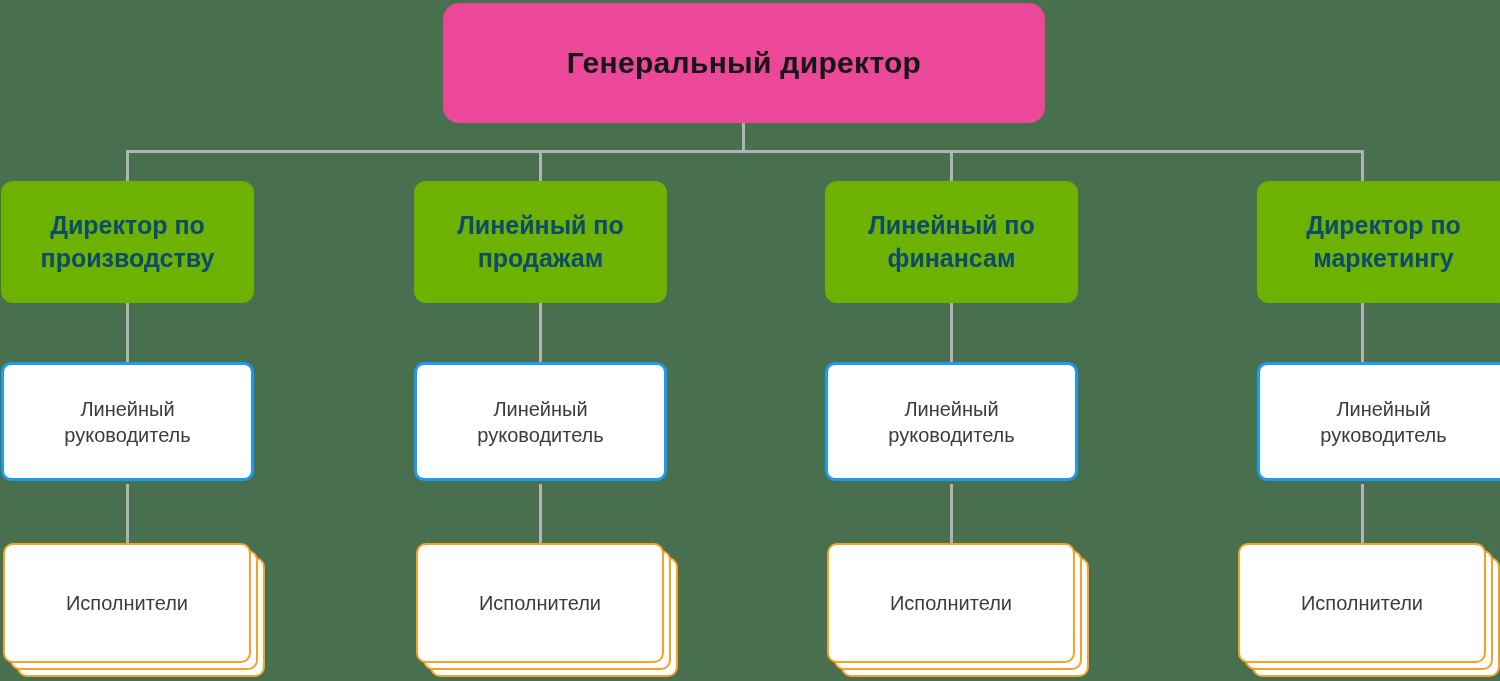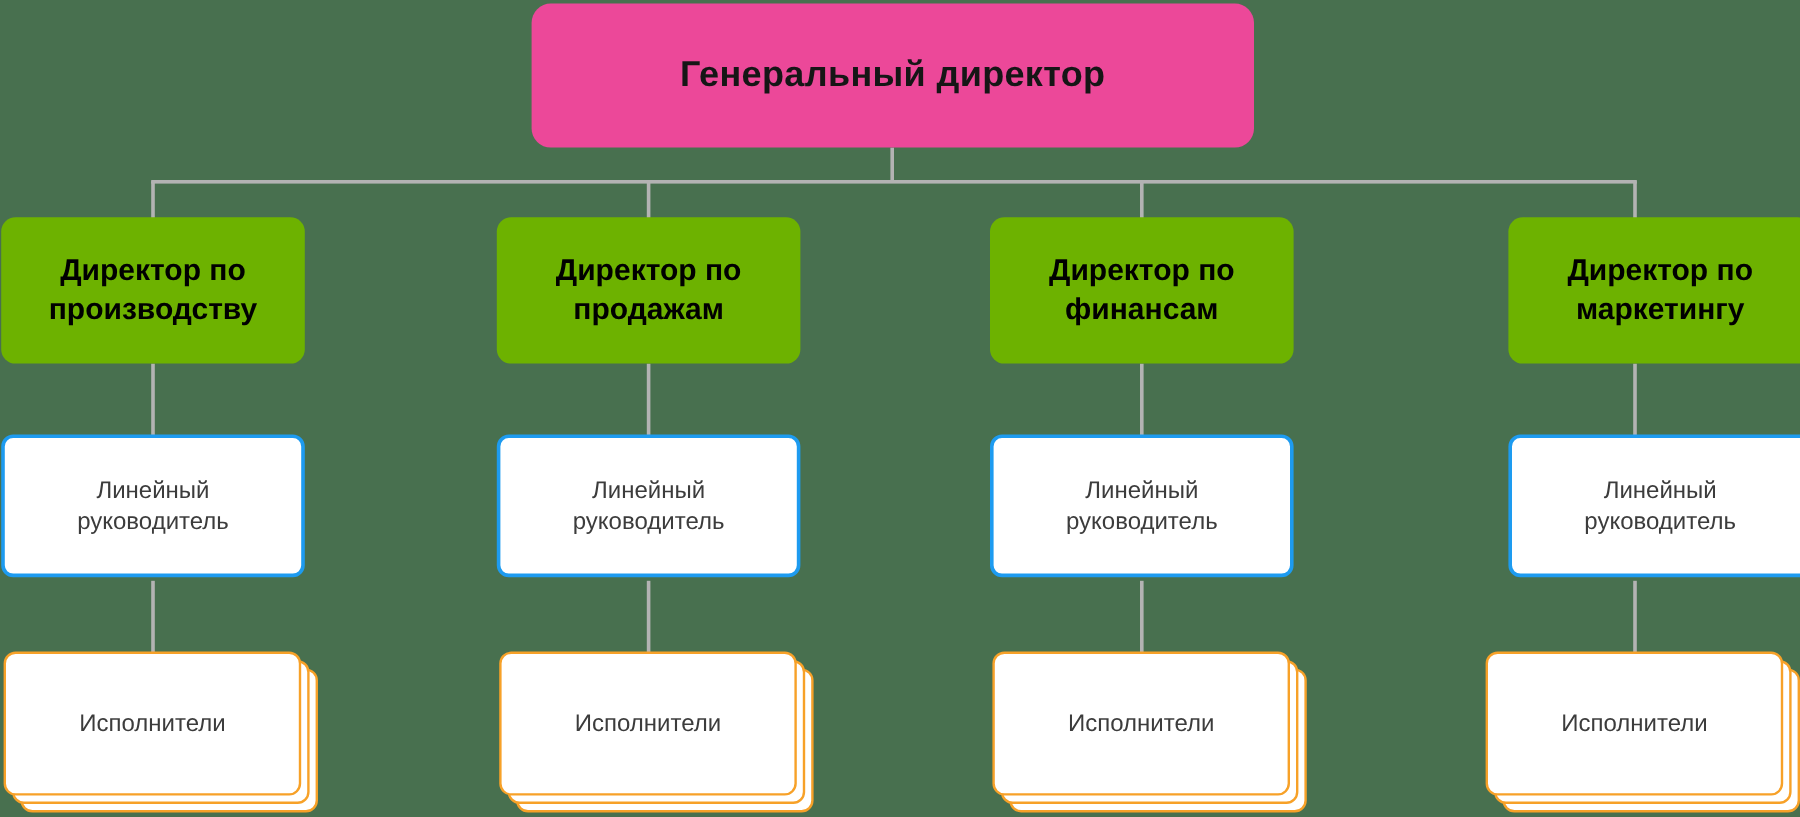--- a/index.html
+++ b/index.html
@@ -46,21 +46,21 @@
     letter-spacing: 0.3px;
   }
   .director-node {
     top: 181px;
     width: 253px; height: 122px;
     background: #6DB200;
     border-radius: 12px;
     font-size: 25px;
     font-weight: 700;
     line-height: 1.32;
-    color: #000000;
+    color: #0c4a6e;
     padding: 0 18px;
   }
   .manager-node {
     top: 362px;
     width: 253px; height: 119px;
     background: #FFFFFF;
     border: 3px solid #1D9BF0;
     border-radius: 10px;
     font-size: 20px;
     font-weight: 400;
@@ -136,31 +136,31 @@
     <div class="node director-node">Директор по производству</div>
     <div class="node manager-node">Линейный руководитель</div>
     <div class="executors-stack">
       <div class="exec-card layer-3"></div>
       <div class="exec-card layer-2"></div>
       <div class="exec-card layer-1">Исполнители</div>
     </div>
   </div>
 
   <div class="col-1">
-    <div class="node director-node">Директор по продажам</div>
+    <div class="node director-node">Линейный по продажам</div>
     <div class="node manager-node">Линейный руководитель</div>
     <div class="executors-stack">
       <div class="exec-card layer-3"></div>
       <div class="exec-card layer-2"></div>
       <div class="exec-card layer-1">Исполнители</div>
     </div>
   </div>
 
   <div class="col-2">
-    <div class="node director-node">Директор по финансам</div>
+    <div class="node director-node">Линейный по финансам</div>
     <div class="node manager-node">Линейный руководитель</div>
     <div class="executors-stack">
       <div class="exec-card layer-3"></div>
       <div class="exec-card layer-2"></div>
       <div class="exec-card layer-1">Исполнители</div>
     </div>
   </div>
 
   <div class="col-3">
     <div class="node director-node">Директор по маркетингу</div>

